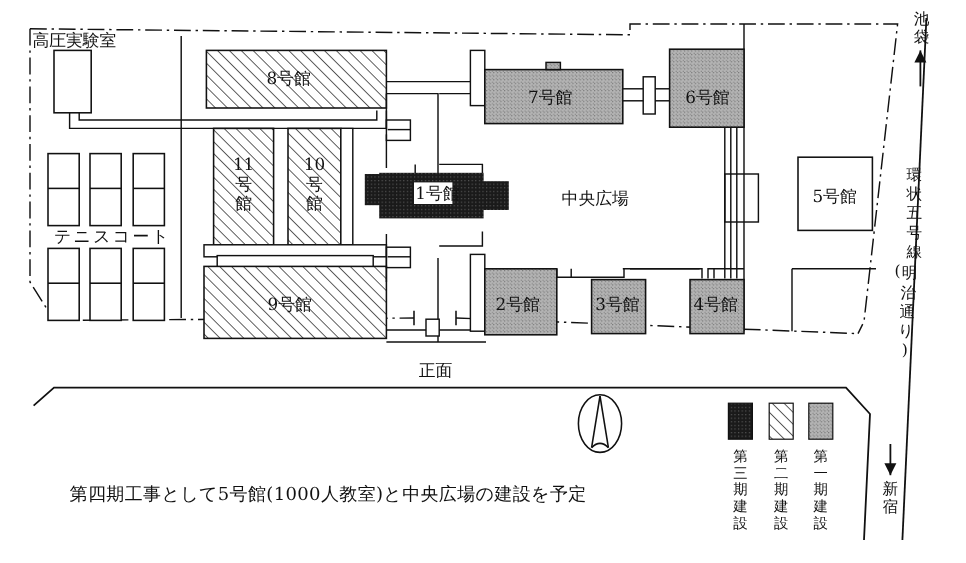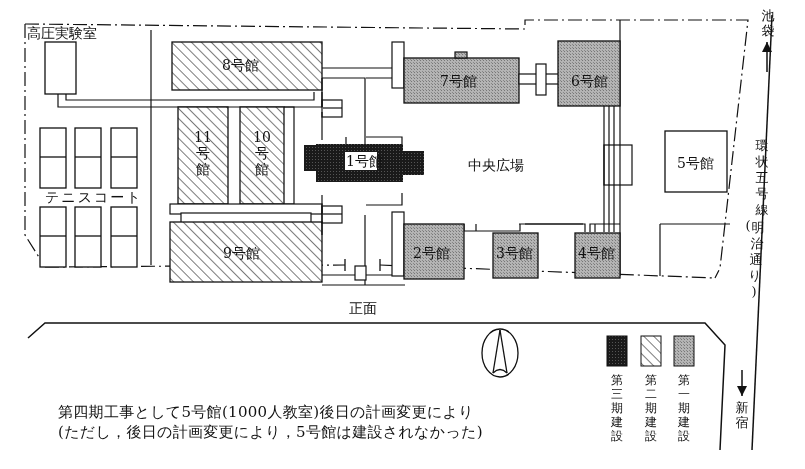--- a/index.html
+++ b/index.html
@@ -229,15 +229,14 @@
       <text x="684" y="384">第</text>
       <text x="684" y="398">一</text>
       <text x="684" y="412">期</text>
       <text x="684" y="426">建</text>
       <text x="684" y="440">設</text>
     </g>
   </g>
 </svg>
 
 <div class="caption">
-  <div>第四期工事として5号館(1000人教室)後日の計画変更により</div>
-  <div>(ただし，後日の計画変更により，5号館は建設されなかった)</div>
+  <div>第四期工事として5号館(1000人教室)と中央広場の建設を予定</div>
 </div>
 
 </body></html>

